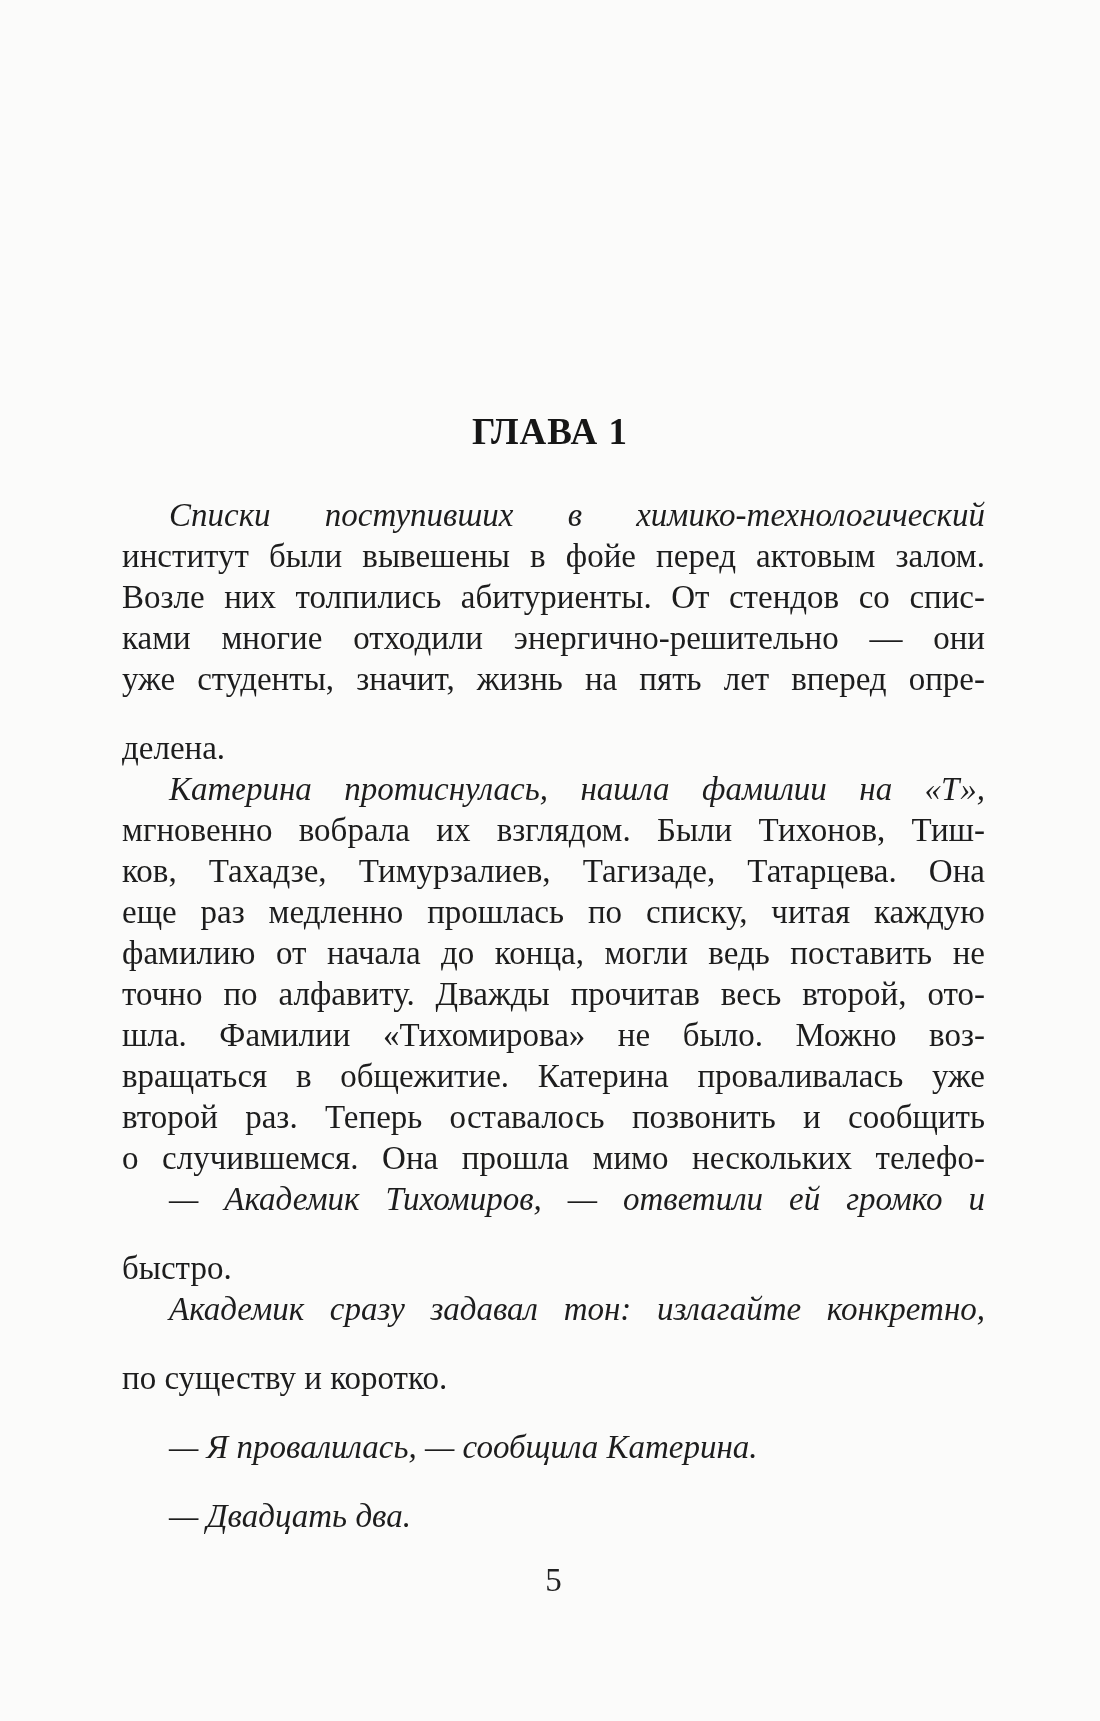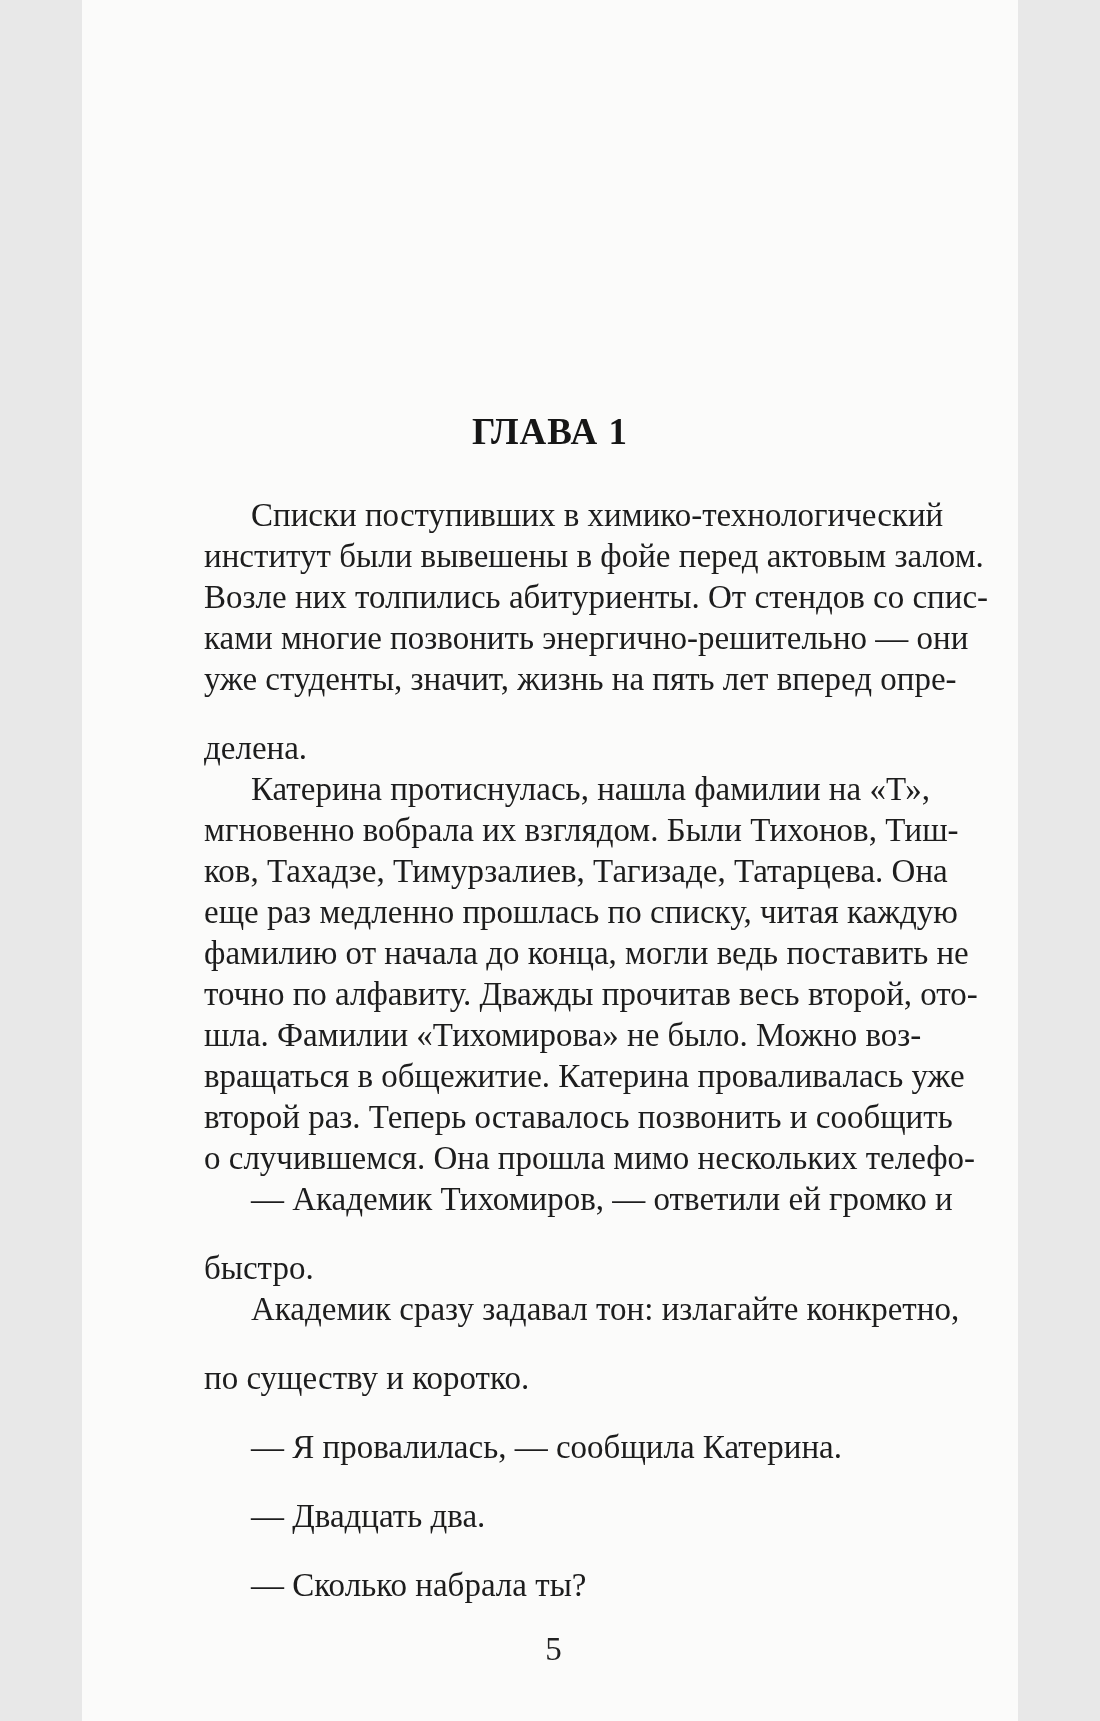--- a/index.html
+++ b/index.html
@@ -2,21 +2,21 @@
 <html lang="ru"><head>
 <meta charset="utf-8">
 <style>
   html, body {
     margin: 0;
     padding: 0;
     background: #e8e8e8;
   }
   .page {
     position: relative;
-    width: 936px;
+    width: 1100px;
     height: 1721px;
     margin: 0 auto;
     background: #fbfbfa;
     color: #1d1d1d;
     font-family: "Liberation Serif", "DejaVu Serif", serif;
     overflow: hidden;
   }
   .chapter-heading {
     margin: 0;
     padding-top: 410px;
@@ -39,20 +39,21 @@
     padding: 0;
   }
   .para .line {
     text-align: justify;
     text-align-last: justify;
     height: 41px;
     white-space: nowrap;
   }
   .para .line.first {
     text-indent: 47px;
+    font-style: italic;
   }
   .para .line.last {
     text-align-last: left;
     margin-top: 28px;
   }
   .page-number {
     margin-top: 24px;
     padding-left: 122px;
     padding-right: 115px;
     text-align: center;
@@ -65,21 +66,21 @@
 <body>
 
 <div class="page">
   <h1 class="chapter-heading">ГЛАВА 1</h1>
 
   <div class="body-text" id="body-text">
       <div class="para">
         <div class="line first">Списки поступивших в химико-технологический</div>
         <div class="line">институт были вывешены в фойе перед актовым залом.</div>
         <div class="line">Возле них толпились абитуриенты. От стендов со спис-</div>
-        <div class="line">ками многие позвонить энергично-решительно — они</div>
+        <div class="line">ками многие отходили энергично-решительно — они</div>
         <div class="line">уже студенты, значит, жизнь на пять лет вперед опре-</div>
         <div class="line last">делена.</div>
       </div>
       <div class="para">
         <div class="line first">Катерина протиснулась, нашла фамилии на «Т»,</div>
         <div class="line">мгновенно вобрала их взглядом. Были Тихонов, Тиш-</div>
         <div class="line">ков, Тахадзе, Тимурзалиев, Тагизаде, Татарцева. Она</div>
         <div class="line">еще раз медленно прошлась по списку, читая каждую</div>
         <div class="line">фамилию от начала до конца, могли ведь поставить не</div>
         <div class="line">точно по алфавиту. Дважды прочитав весь второй, ото-</div>
@@ -95,19 +96,16 @@
       <div class="para">
         <div class="line first">Академик сразу задавал тон: излагайте конкретно,</div>
         <div class="line last">по существу и коротко.</div>
       </div>
       <div class="para">
         <div class="line first last">— Я провалилась, — сообщила Катерина.</div>
       </div>
       <div class="para">
         <div class="line first last">— Двадцать два.</div>
       </div>
-      <div class="para">
-        <div class="line first last">— Сколько набрала ты?</div>
-      </div>
     </div>
 
   <div class="page-number">5</div>
 </div>
 
 </body></html>

